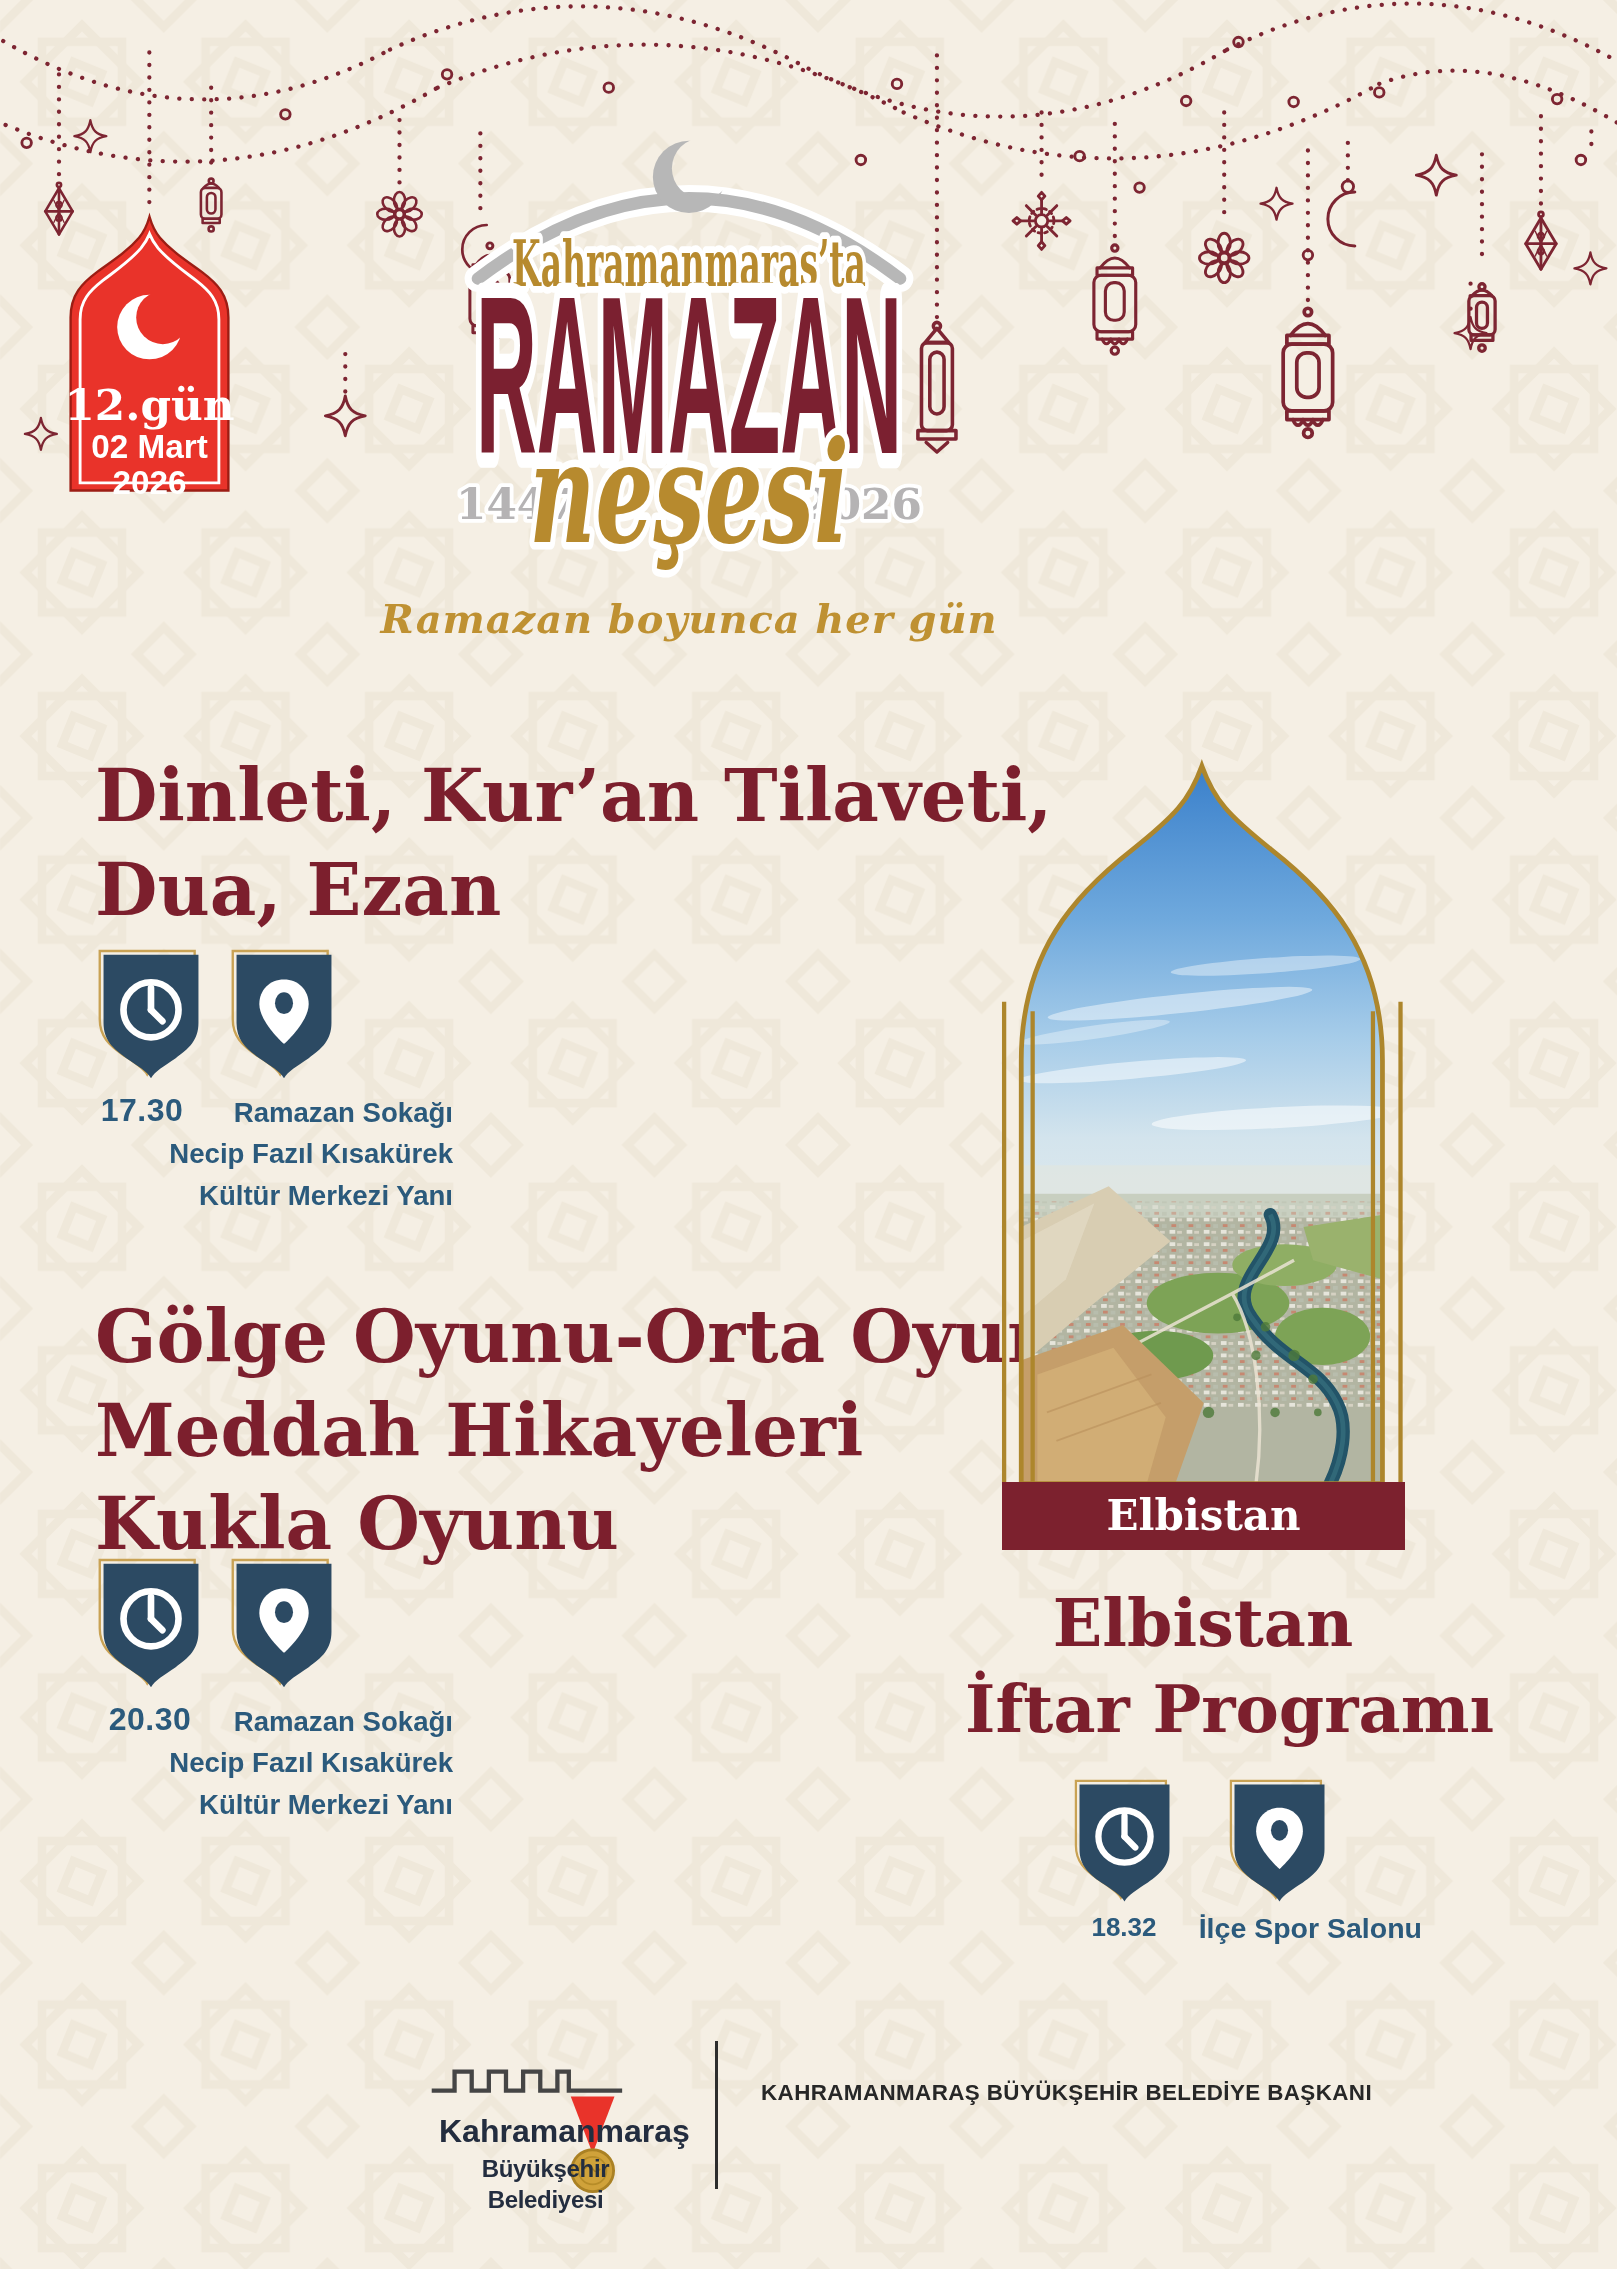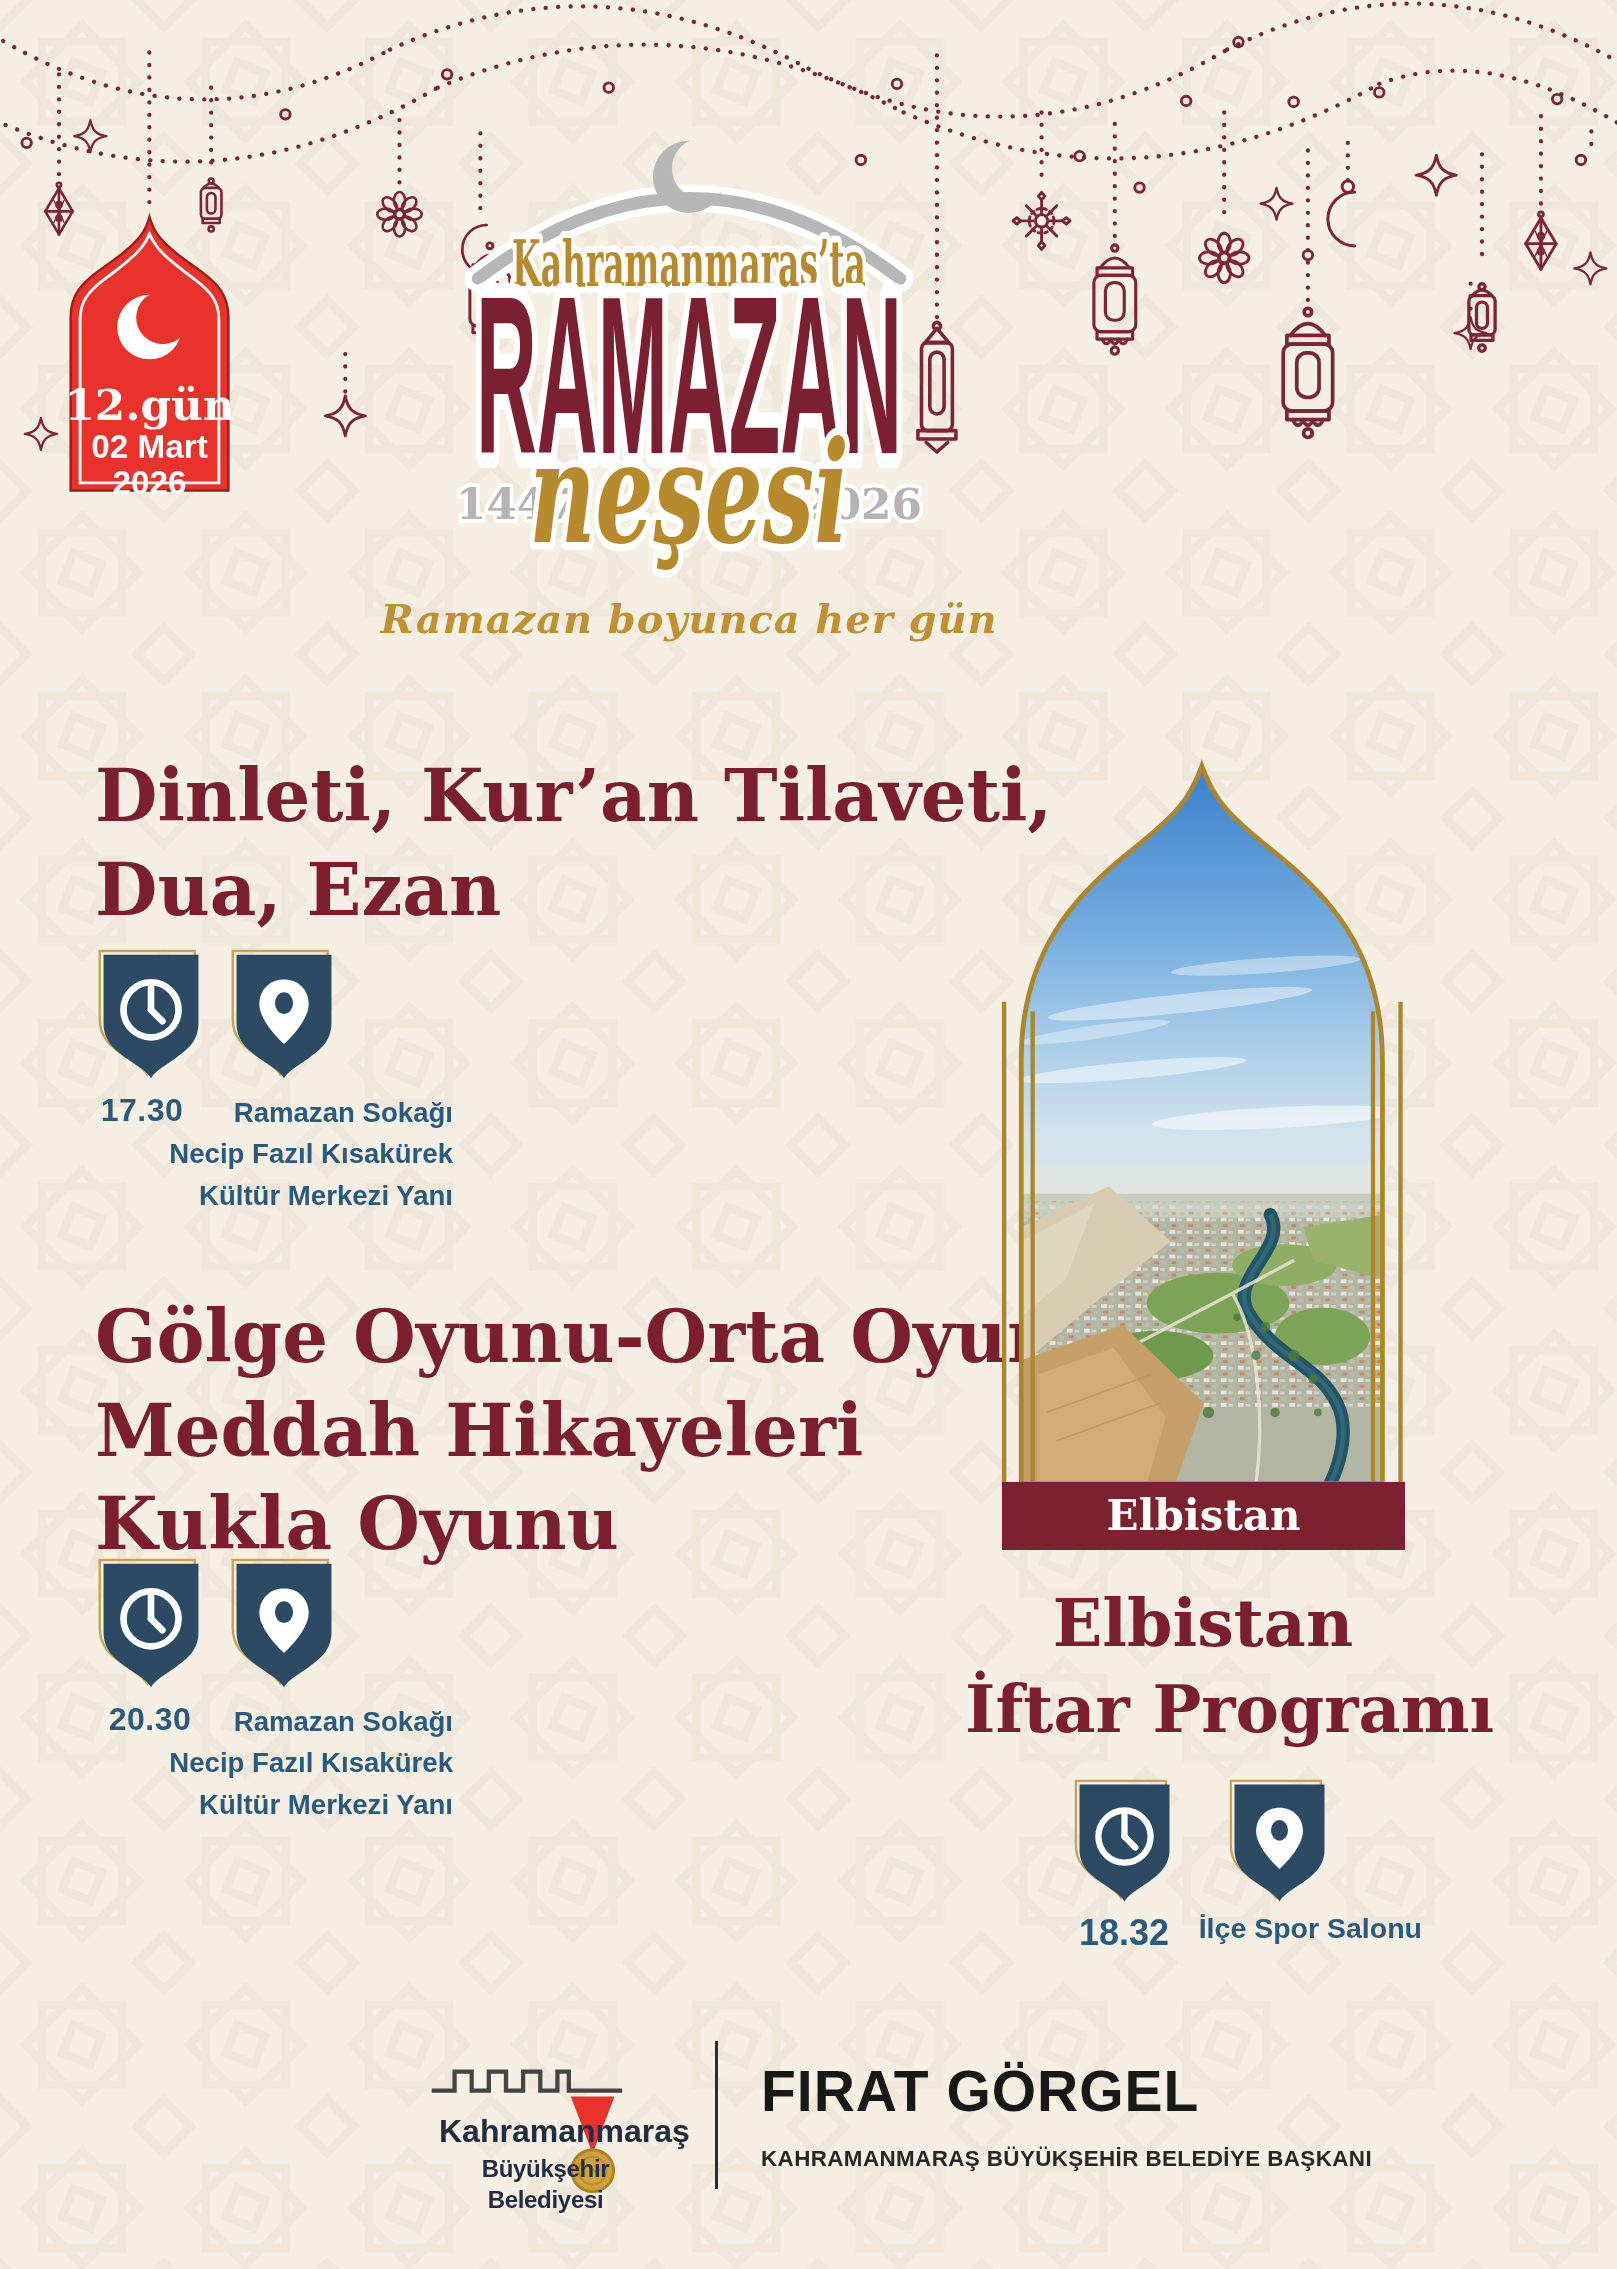--- a/index.html
+++ b/index.html
@@ -37,21 +37,21 @@
   .loc-label{position:absolute;width:342px;text-align:right;font-weight:700;font-size:27.6px;
     line-height:1.5;color:var(--shieldText,#2b5a7c)}
   .arch{position:absolute;left:980px;top:747px}
   .band{position:absolute;left:1002px;top:1482px;width:403px;height:68px;
     background:var(--band,#7c212e);color:#fff;font-family:"DejaVu Serif",serif;font-weight:700;
     font-size:42px;text-align:center;line-height:68px}
   .district-heading{position:absolute;left:965px;top:1581px;width:476px;text-align:center;
     font-family:"DejaVu Serif",serif;font-weight:700;font-size:65px;line-height:1.32;
     color:var(--maroon,#7c1f2d);white-space:nowrap}
   .d-time{position:absolute;left:1048px;top:1912px;width:152px;text-align:center;
-    font-weight:700;font-size:36px;color:var(--shieldText,#2b5a7c)}
+    font-weight:700;font-size:26px;color:var(--shieldText,#2b5a7c)}
   .d-loc{position:absolute;left:1137px;top:1912px;width:285px;text-align:right;
     font-weight:700;font-size:28.5px;color:var(--shieldText,#2b5a7c);white-space:nowrap}
   .footer{position:absolute;left:0;top:2037px;width:1618px;height:209px}
   .muni-logo{position:absolute;left:426px;top:5.7px}
   .muni-text{position:absolute;left:439px;top:74px;width:213px;text-align:center;
     font-weight:700;color:var(--navy,#232d3f);line-height:1.3}
   .muni-text .l1{font-size:32px}
   .muni-text .l2{font-size:24px;letter-spacing:-0.3px}
   .divider{position:absolute;left:715px;top:3.8px;width:2.9px;height:148px;background:#2d2d2d}
   .mayor{position:absolute;left:761px;top:21px;width:533px}
@@ -405,19 +405,18 @@
       <circle cx="175" cy="134" r="22" fill="#d0a23a" stroke="#aa8124" stroke-width="3"></circle>
       <circle cx="175" cy="134" r="14.5" fill="none" stroke="#b68c28" stroke-width="1.8"></circle>
       <path d="M167,132 q4,-6 8,0 q4,6 8,0" fill="none" stroke="#a87f23" stroke-width="1.5"></path>
     </svg>
     <div class="muni-text">
       <div class="l1">Kahramanmaraş</div>
       <div class="l2">Büyükşehir Belediyesi</div>
     </div>
     <div class="divider"></div>
     <div class="mayor">
-      <div class="mayor-name">FIRAT GÖRGEL</div>
       <div class="mayor-title">KAHRAMANMARAŞ BÜYÜKŞEHİR BELEDİYE BAŞKANI</div>
     </div>
   </div>
 
 </div>
 
 
 </body></html>

